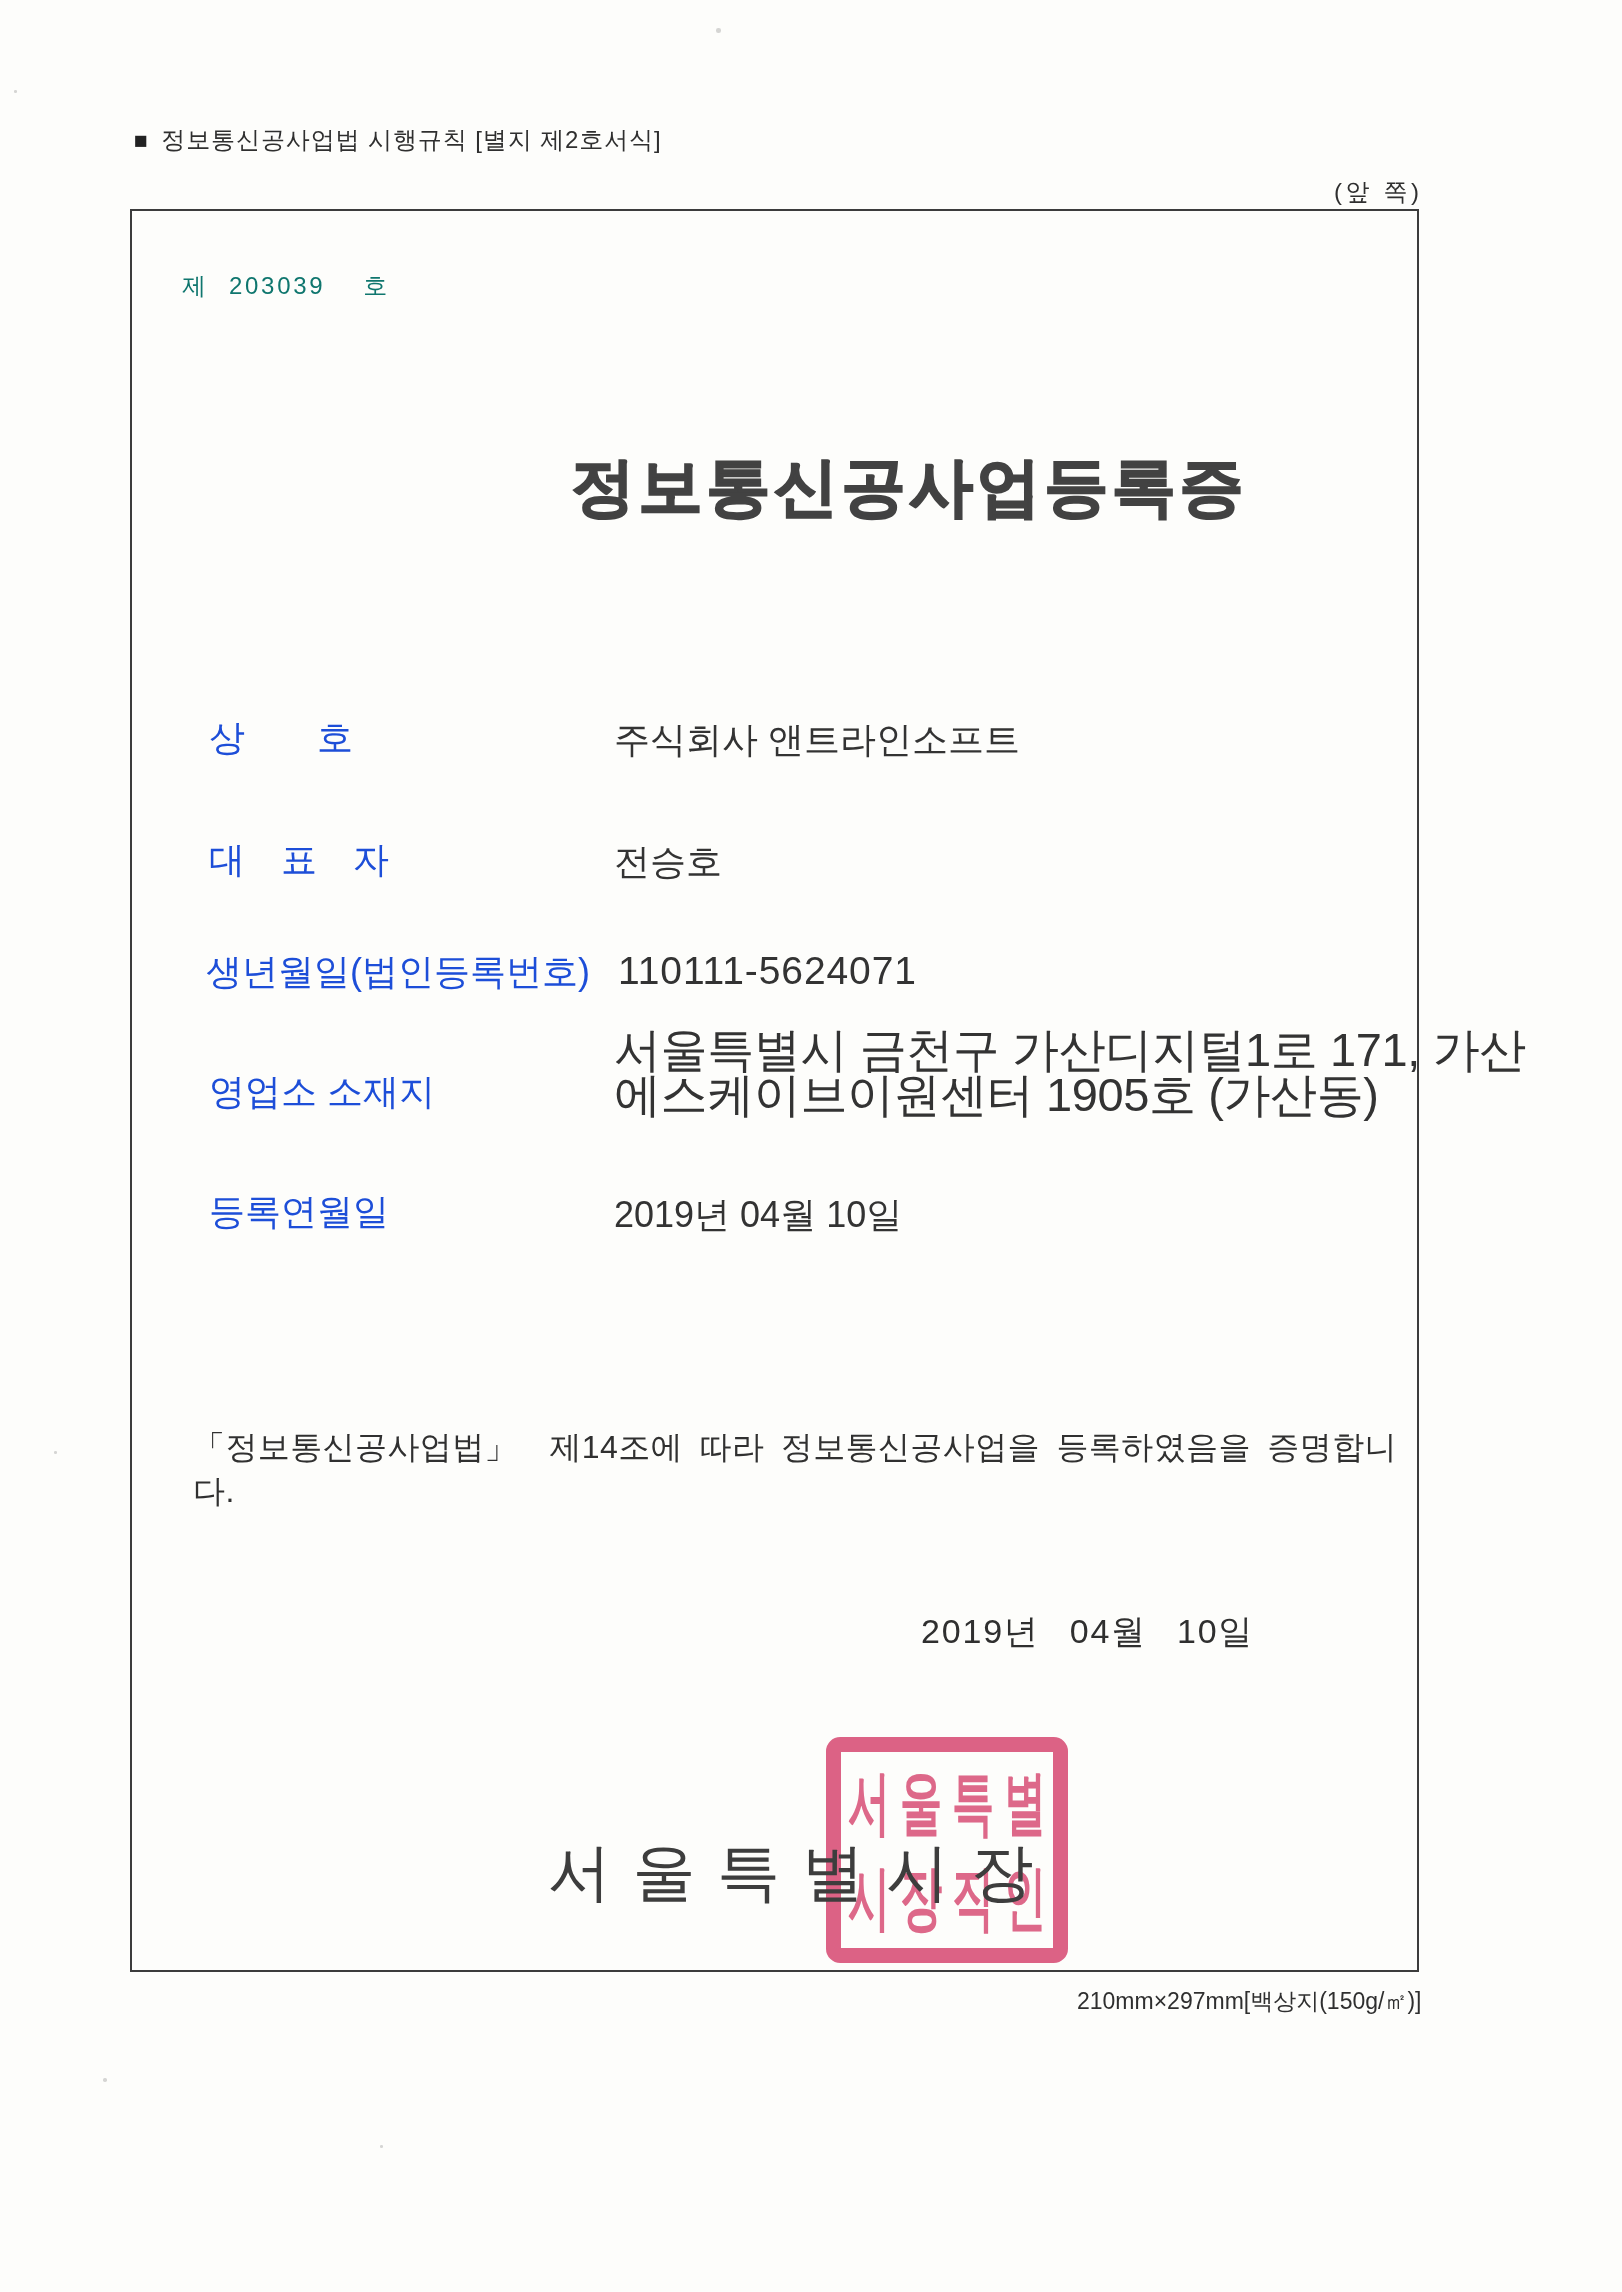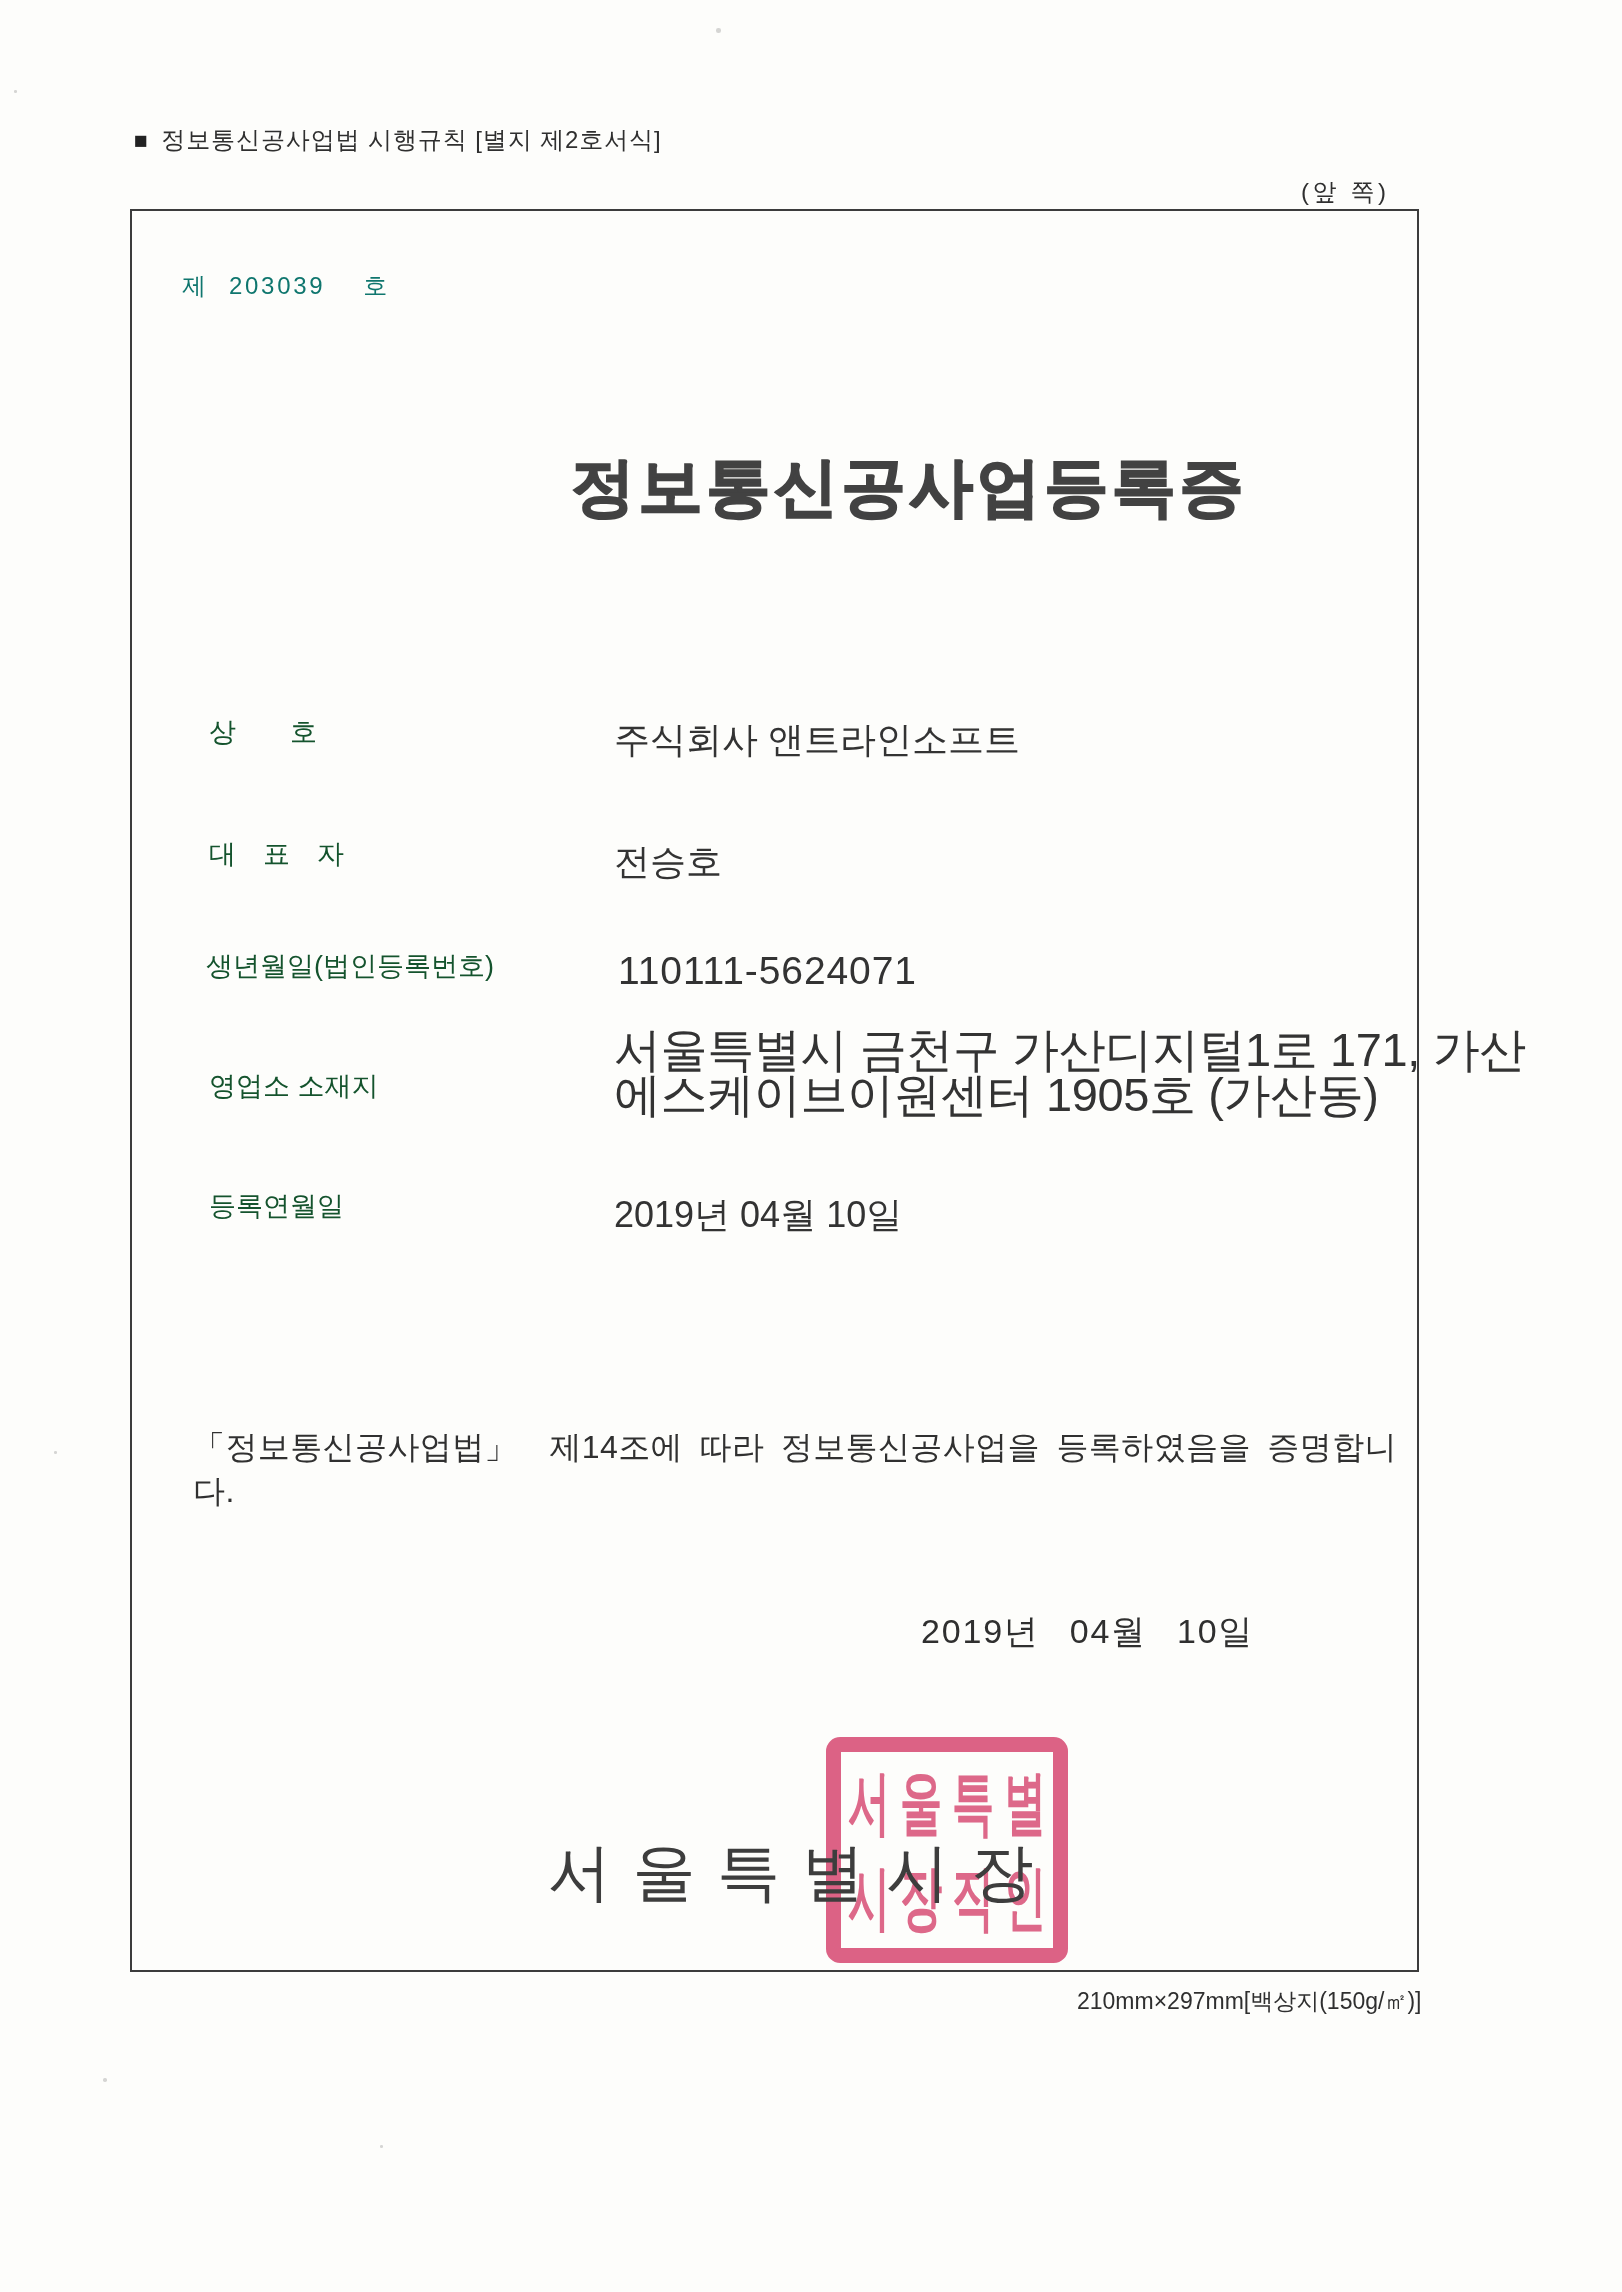--- a/index.html
+++ b/index.html
@@ -6,34 +6,34 @@
   html,body { background:#ffffff; }
   .paper {
     position:relative; width:1623px; height:2293px;
     background:#fdfdfb; overflow:hidden;
     font-family:"Liberation Sans", sans-serif;
     color:#383838;
   }
   
   .form-ref { position:absolute; left:134px; top:124px; font-size:24px; letter-spacing:0.9px; color:#2f2f2f; display:flex; align-items:center; }
   .form-ref .marker { font-size:23px; margin-right:12.5px; color:#222; }
-  .side-label { position:absolute; left:1301px; top:176px; font-size:24px; color:#2f2f2f; letter-spacing:3.6px; }
+  .side-label { position:absolute; left:1334px; top:176px; font-size:24px; color:#2f2f2f; letter-spacing:3.6px; }
   
   .cert-box { position:absolute; left:130px; top:209px; width:1289px; height:1763px; border:2.7px solid #3c3c3c; background:transparent; }
   
   .doc-no { position:absolute; left:182px; top:270px; font-size:24px; color:#0f766e; }
   .doc-no .no-prefix { margin-right:23px; }
   .doc-no .no-value { letter-spacing:2.7px; }
   .doc-no .no-suffix { margin-left:38px; }
   
   .cert-title { position:absolute; left:130px; top:444px; width:1455px; text-align:center; padding-left:103px;
     font-size:64px; font-weight:700; letter-spacing:3.6px; color:#424242;
     -webkit-text-stroke:1.8px #424242; }
   
-  .f-label { position:absolute; left:209px; font-size:27px; color:#14532d; }
+  .f-label { position:absolute; left:209px; font-size:36px; color:#1d4ed8; }
   .f-value { position:absolute; left:614px; font-size:36px; color:#333; }
   .lbl-r1 { top:714px; }  .val-r1 { top:716px; }
   .lbl-r2 { top:836px; }  .val-r2 { top:838px;font-family:Liberation Serif, serif; }
   .lbl-r3 { top:948px; left:206px; }
   .val-r3 { top:949px; left:618px; font-size:39px; letter-spacing:0.9px; }
   .lbl-r4 { top:1068px; }
   .val-r4 { top:1027px; font-size:47px; line-height:45px; letter-spacing:-0.4px; }
   .lbl-r5 { top:1188px; }  .val-r5 { top:1191px; }
   
   .statement { position:absolute; left:193px; top:1426px; width:1222px; font-size:32px; color:#303030; word-spacing:7.2px; letter-spacing:0.4px; }

